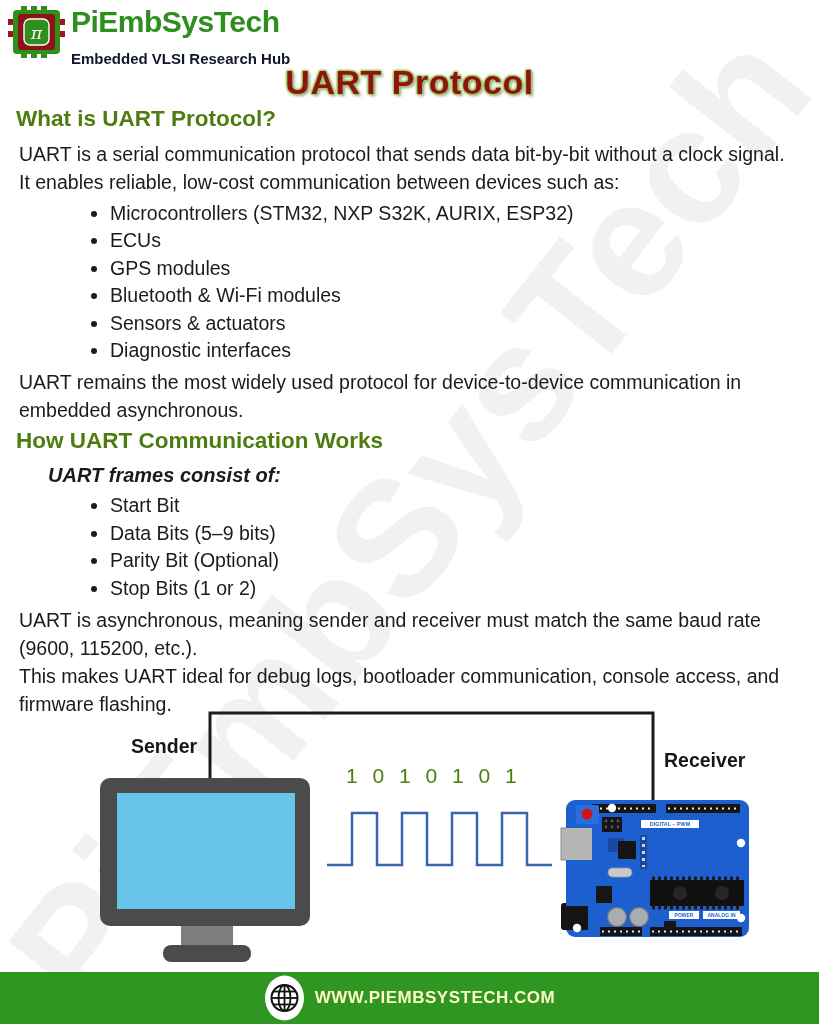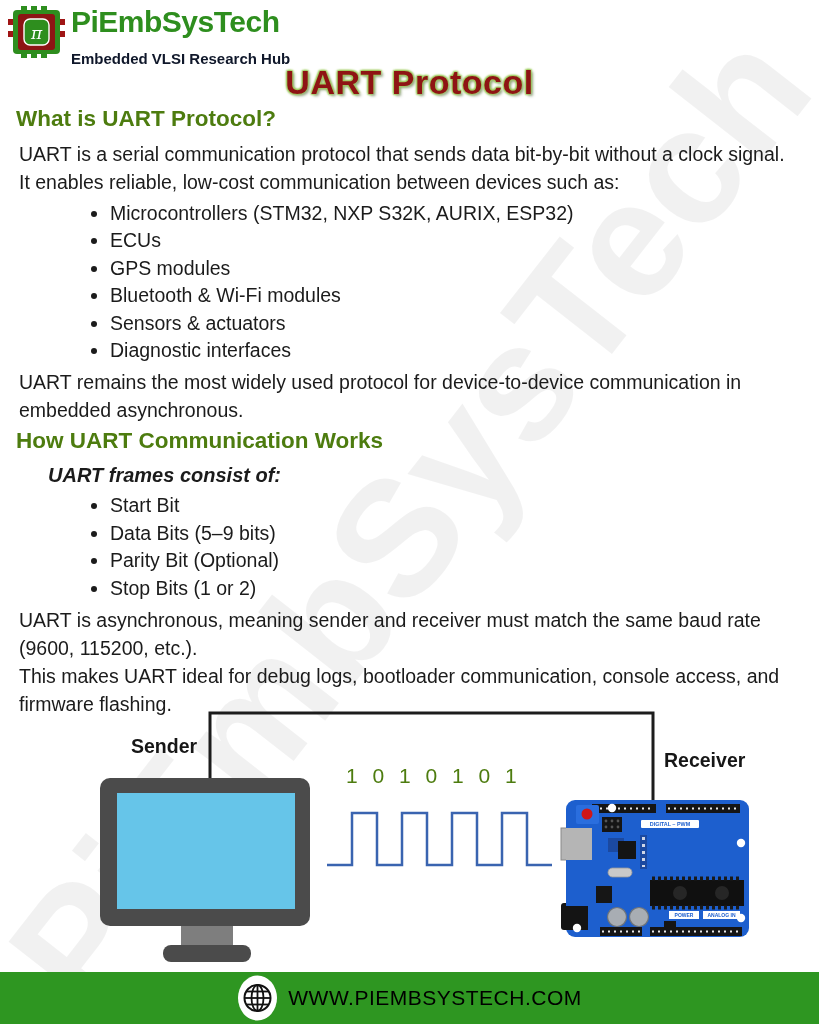--- a/index.html
+++ b/index.html
@@ -42,21 +42,21 @@
   .dlabel { position:absolute; font-size:19.5px; font-weight:700; color:#161616; white-space:nowrap; }
   .sender-label { left:131px; top:35px; }
   .receiver-label { left:664px; top:49px; }
   .bits-label { left:346px; top:64px; font-size:21px; font-weight:400; color:#4d7c0f; letter-spacing:4.5px; }
   
   .footer {
     position:absolute; left:0; bottom:0; width:819px; height:52px;
     background:#2e9621; display:flex; align-items:center; justify-content:center; z-index:2;
   }
   .globe-wrap { width:41px; height:46px; margin-right:10px; display:flex; align-items:center; justify-content:center; }
-  .footer-url { color:#000000; font-size:21px; font-weight:400; letter-spacing:0.5px; }
+  .footer-url { color:#fef9c3; font-size:17px; font-weight:700; letter-spacing:0.5px; }
 </style>
 </head>
 <body>
 
 <div class="page">
 
   <div class="watermark">PiEmbSysTech</div>
 
   <div class="content">
 

